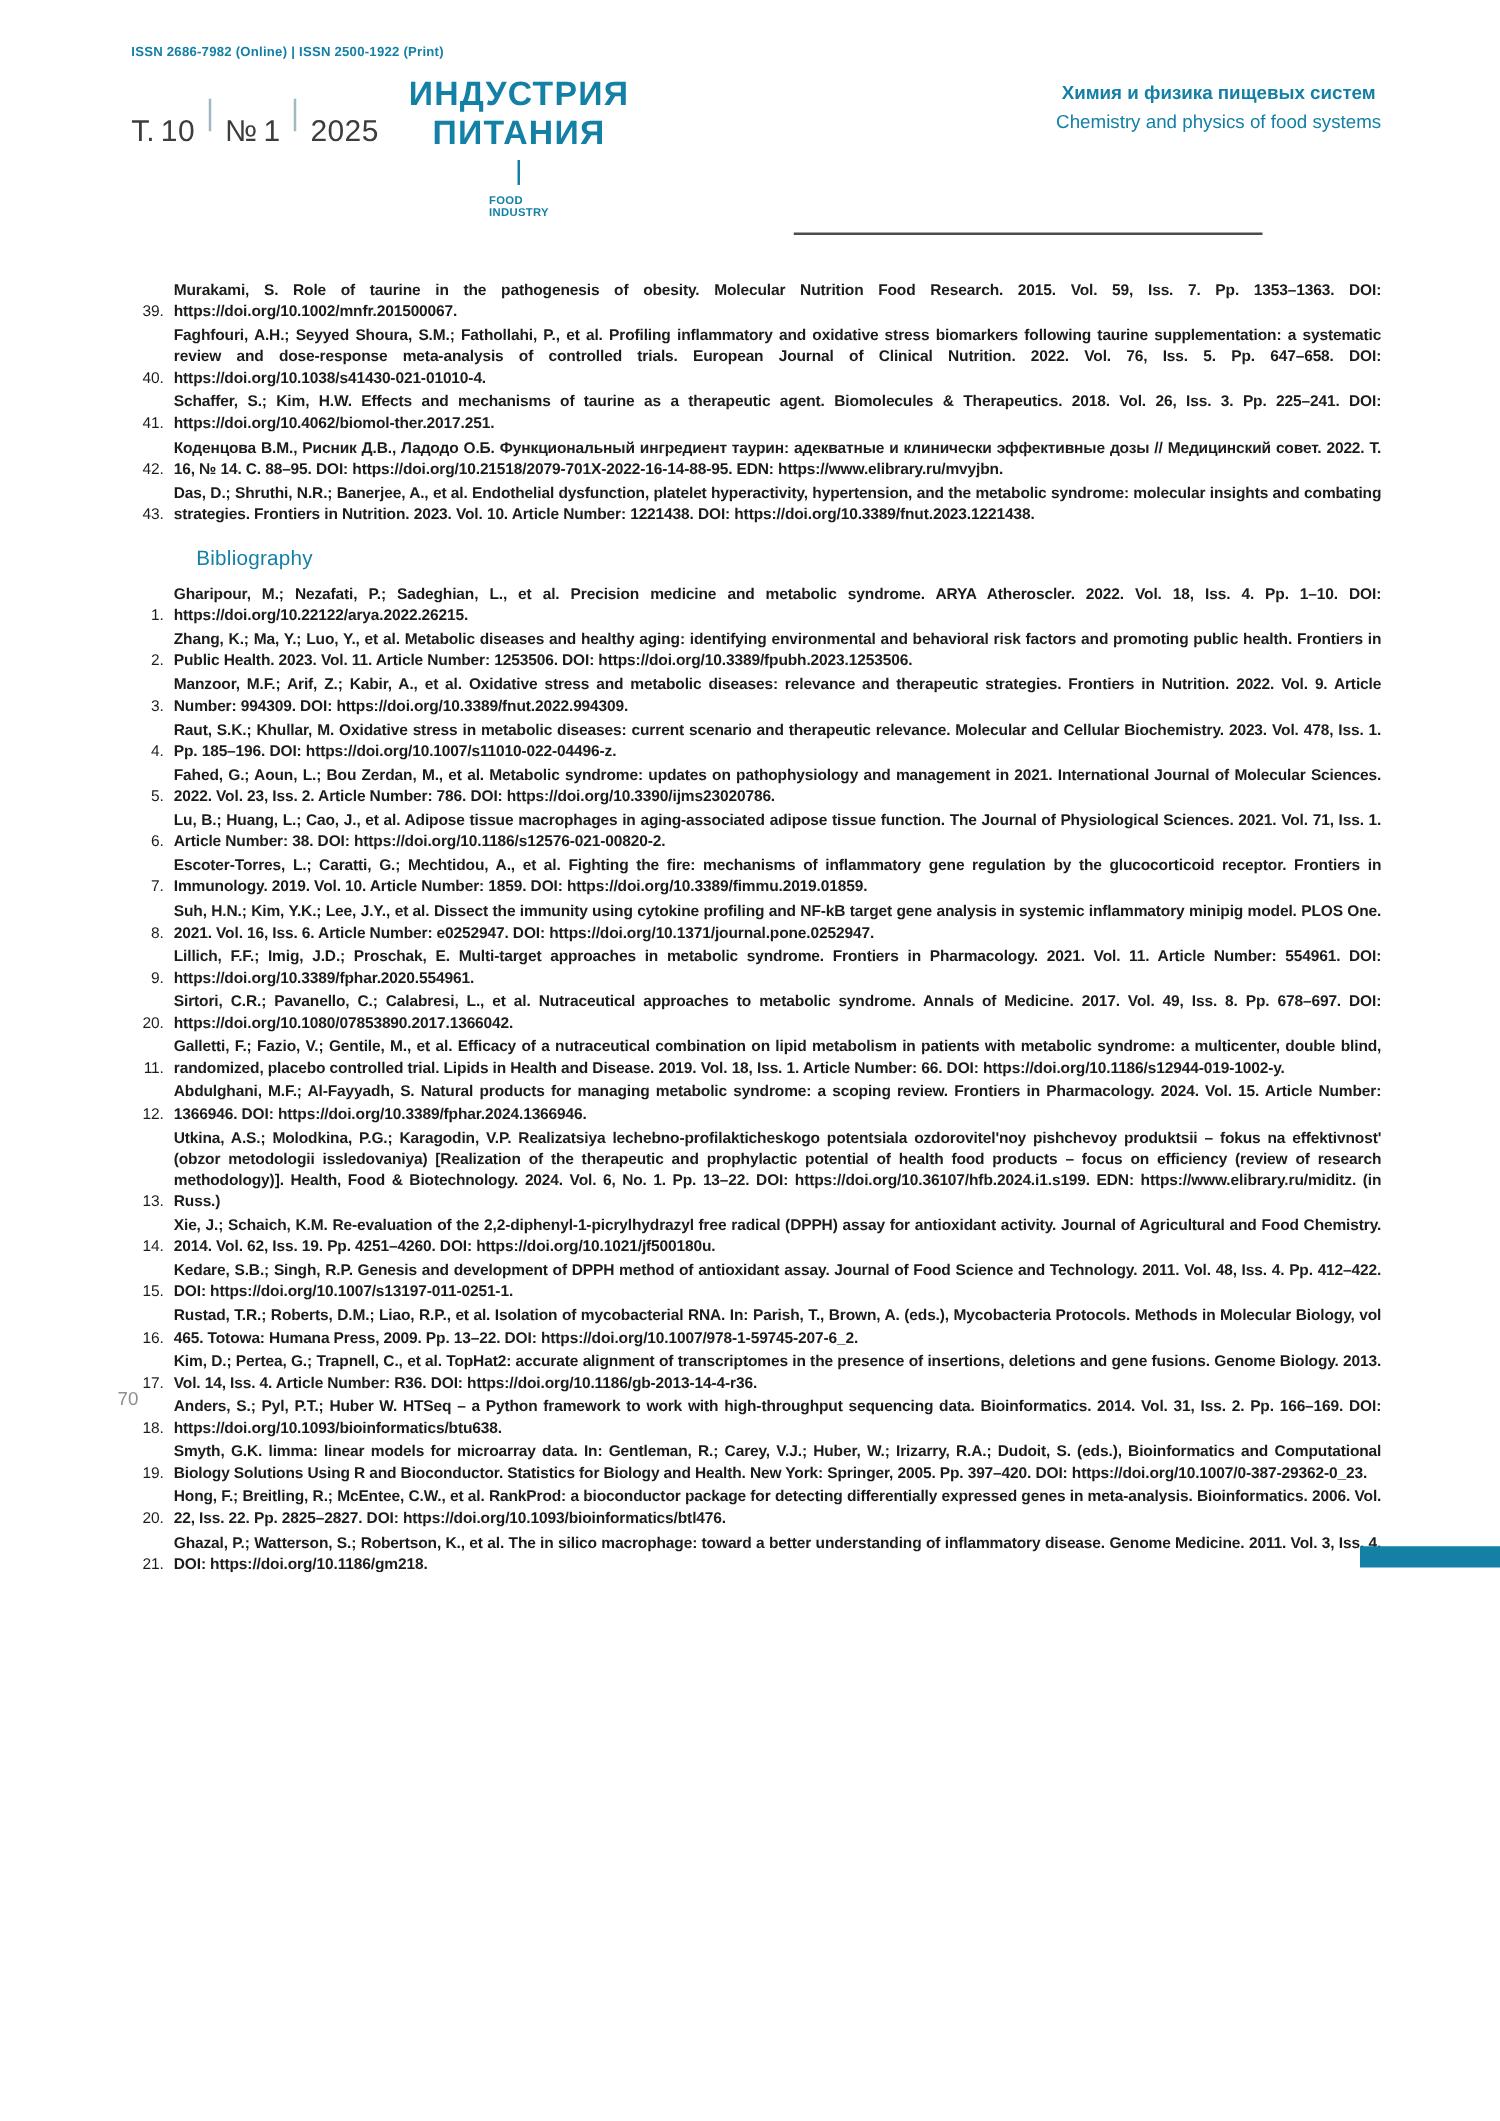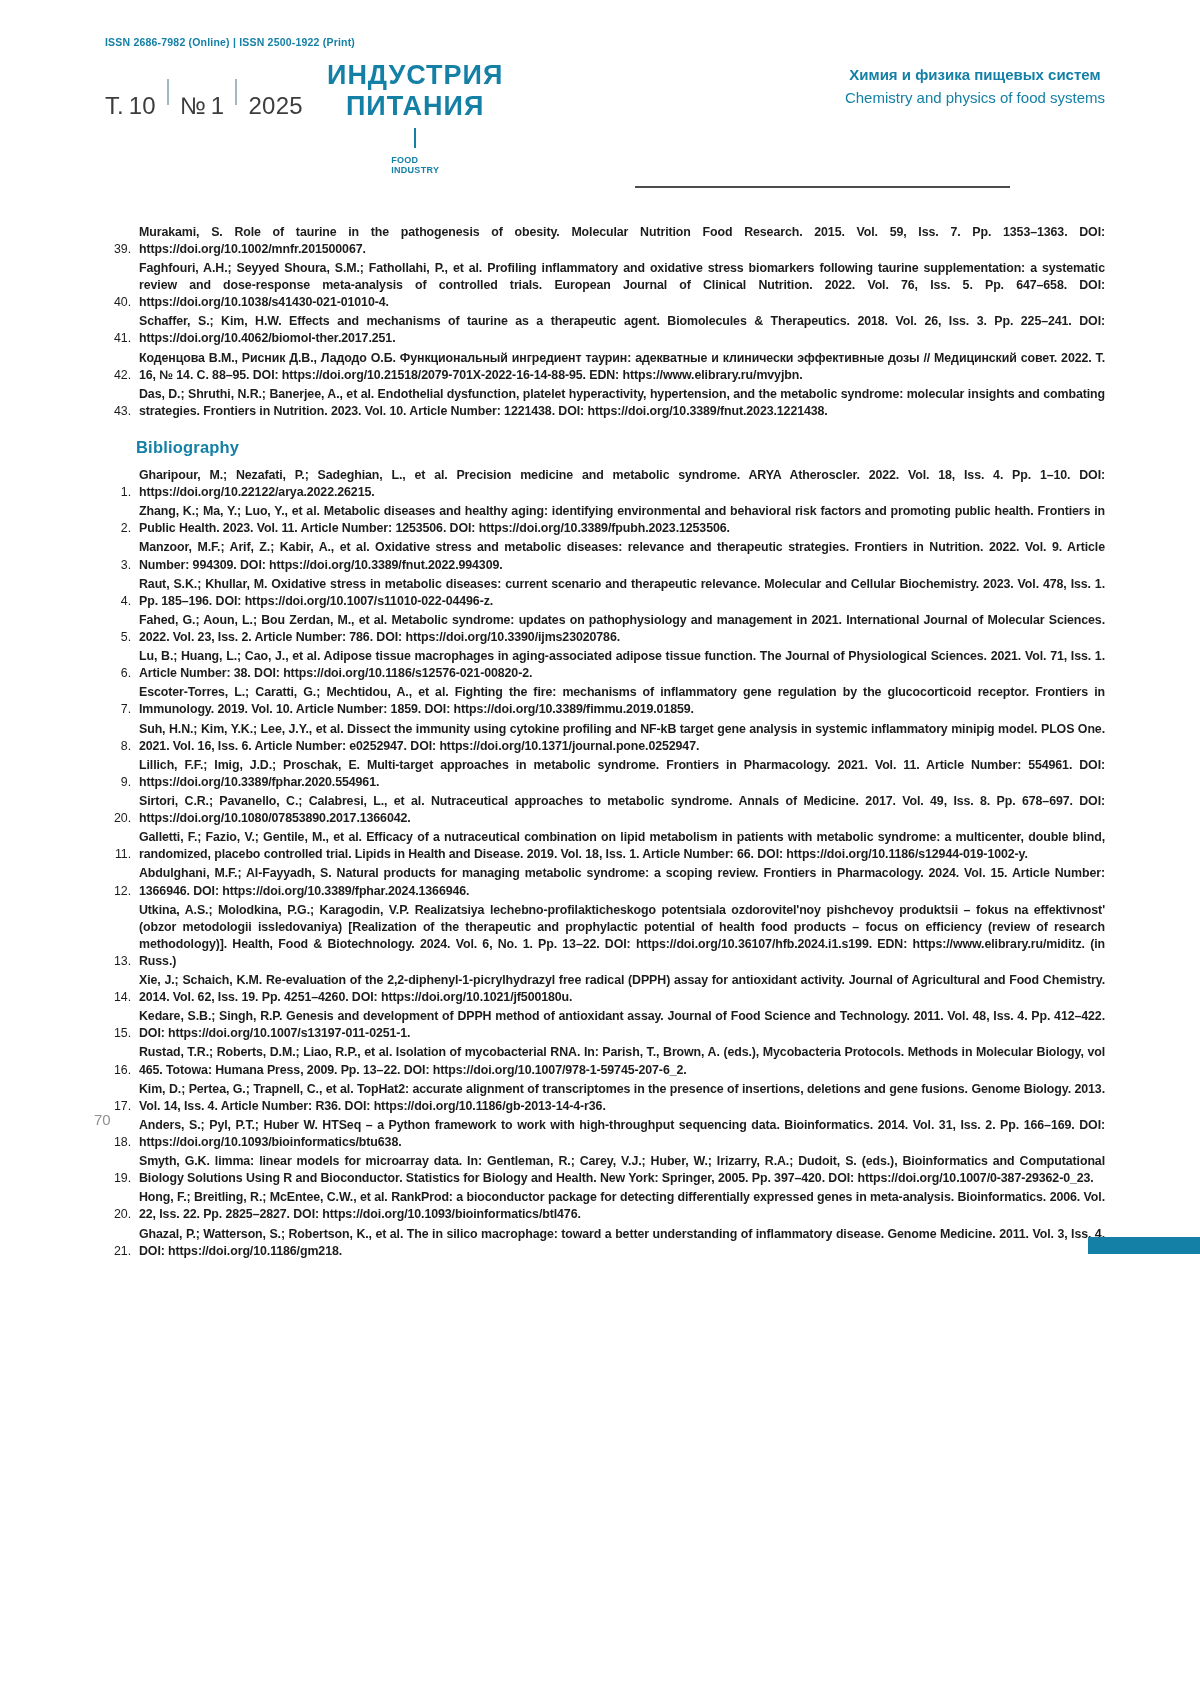--- a/index.html
+++ b/index.html
@@ -62,22 +62,22 @@
     line-height: 1.38;
     letter-spacing: -0.1px;
     align-items: flex-end;
   }
   .ref-num { flex: 0 0 26px; text-align: right; padding-right: 8px; }
   .ref-text { flex: 1; text-align: justify; font-weight: bold; }
 
   .biblio-heading {
     color: #1480a6;
     font-size: 16.5px;
-    font-weight: bold;
-    margin: 18px 0 10px 31px;
+    font-weight: normal;
+    margin: 18px 0 10px 52px;
     letter-spacing: 0.2px;
   }
 
   
   .page-number {
     position: absolute;
     left: 94px;
     bottom: 130px;
     color: #8f8f8f;
     font-size: 15px;

